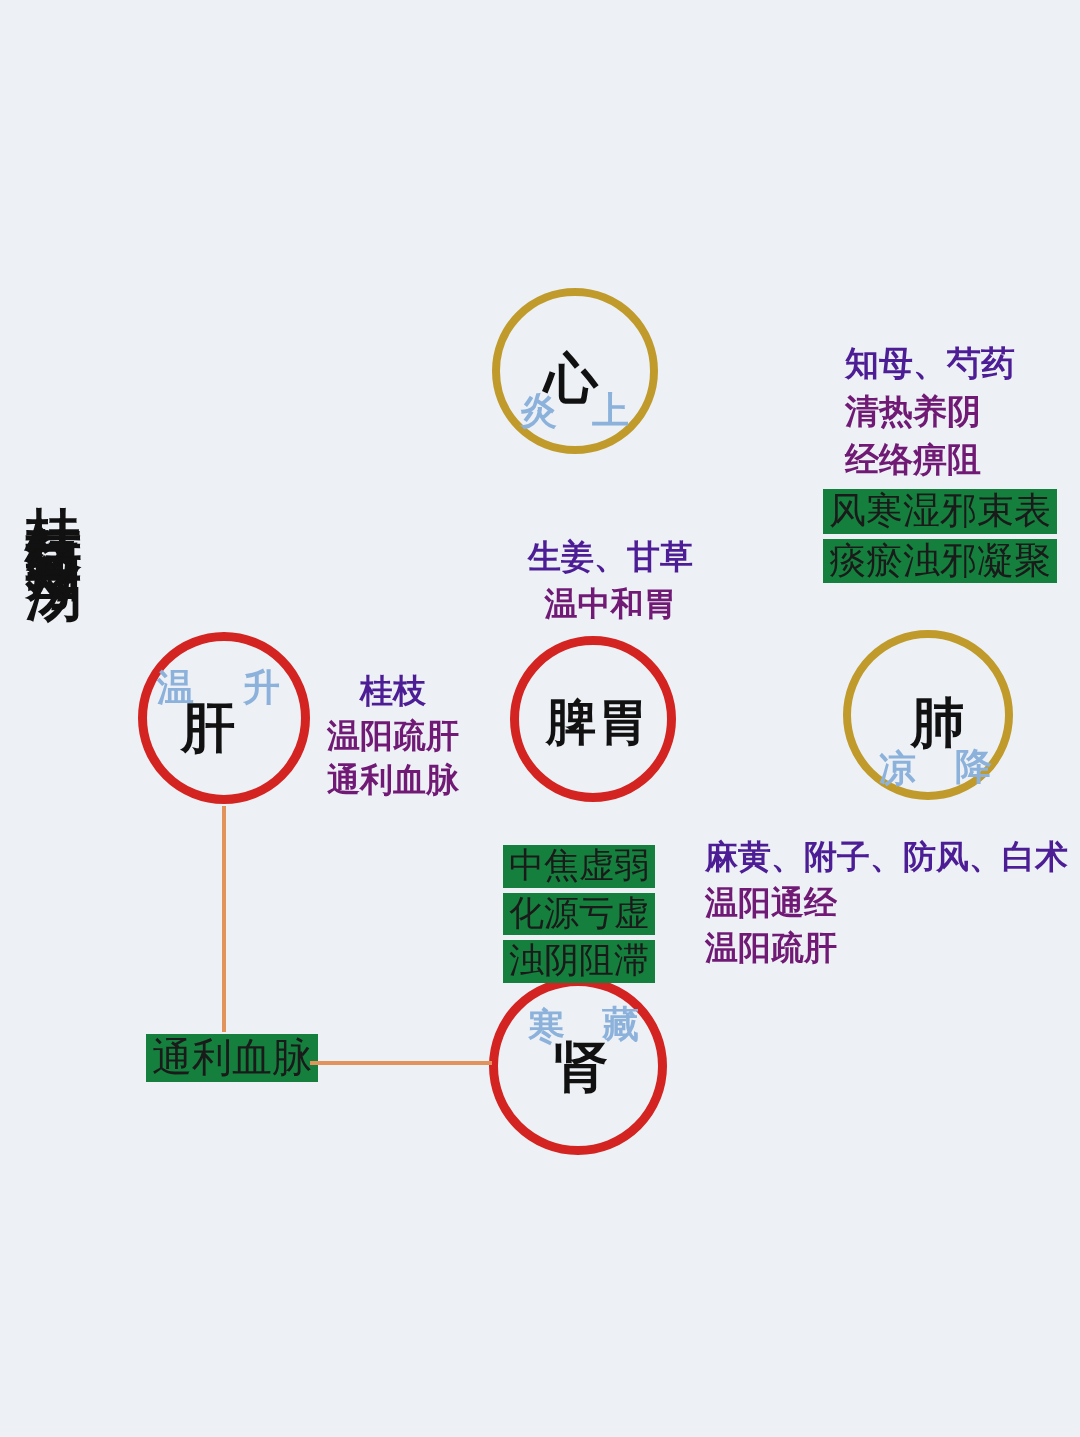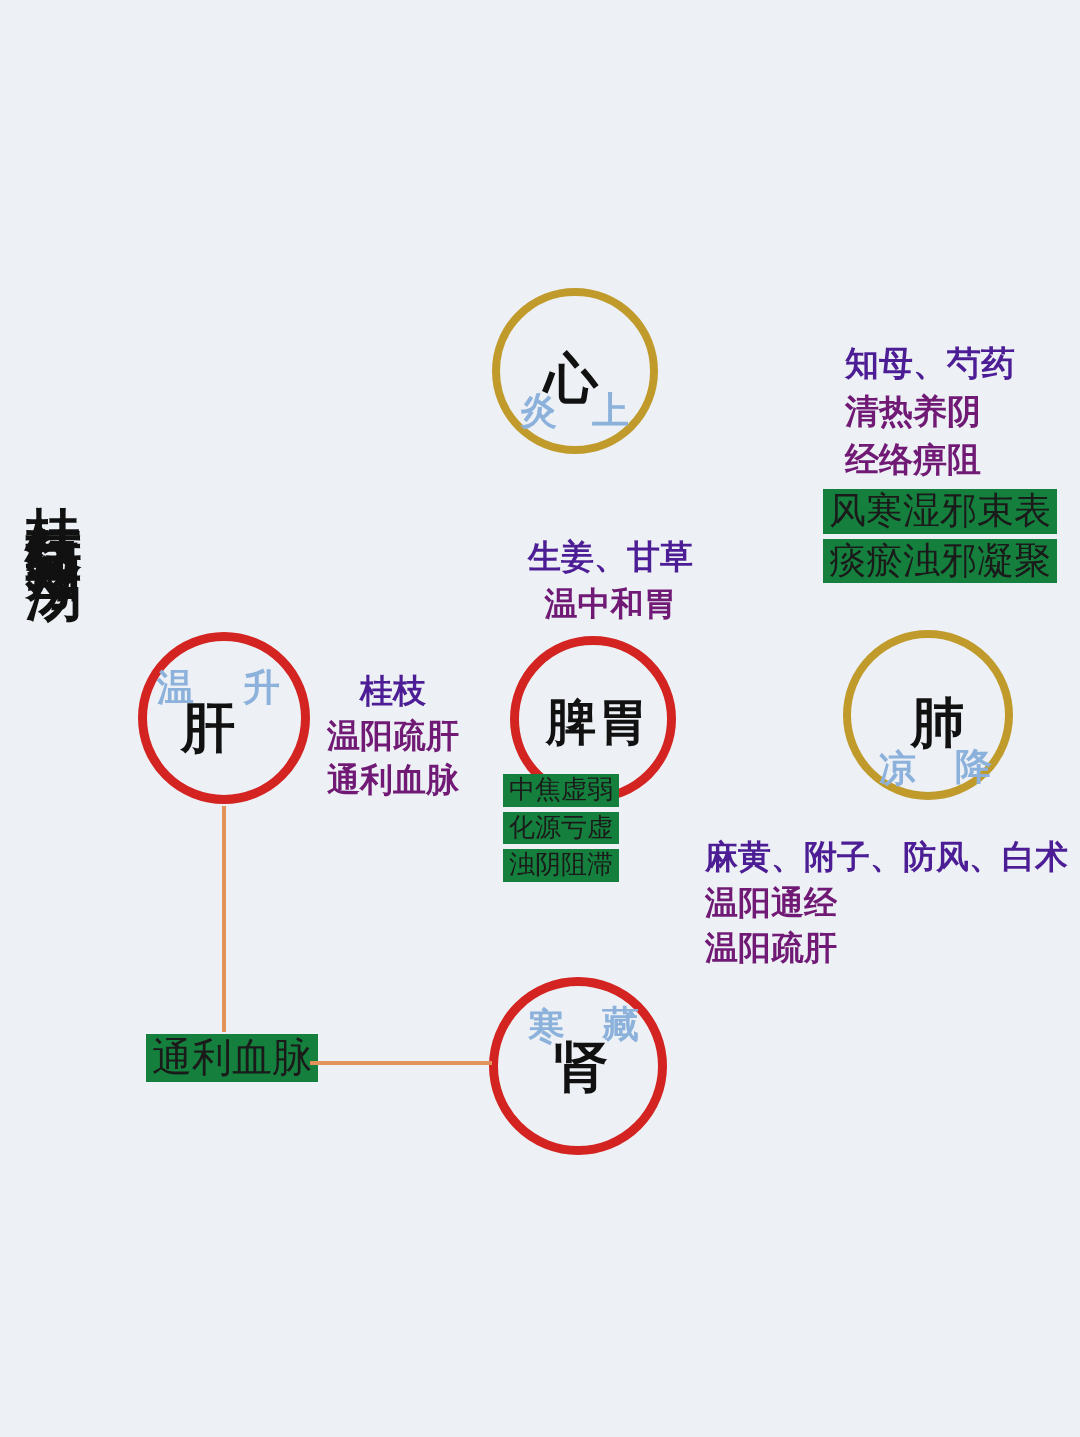--- a/index.html
+++ b/index.html
@@ -91,21 +91,21 @@
     gap:5px;
     color:#1a1a1a;
     white-space:nowrap;
   }
   .patho span{
     background:#15803d;
     padding:2px 6px;
     line-height:1.1;
   }
   .p-exterior{left:823px;top:489px;font-size:37px;}
-  .p-middle  {left:503px;top:774px;font-size:26px;text-align:center;}
+  .p-middle  {left:503px;top:845px;font-size:35px;text-align:center;}
   .p-kidney  {left:146px;top:1034px;font-size:40px;}
   
   .vline{
     position:absolute;
     left:222px;top:806px;
     width:4px;height:226px;
     background:#e2935c;
   }
   .hline{
     position:absolute;

